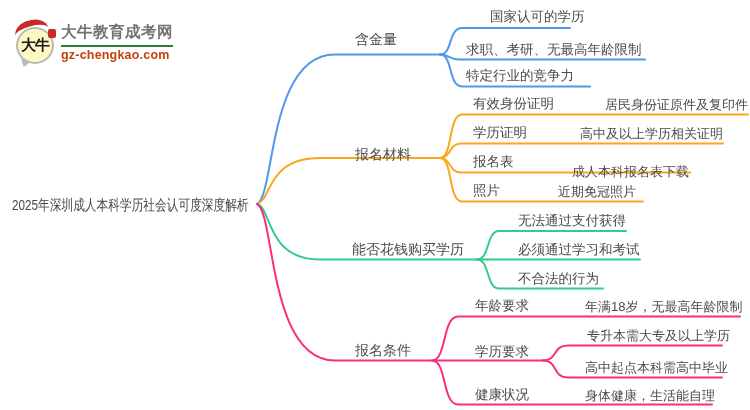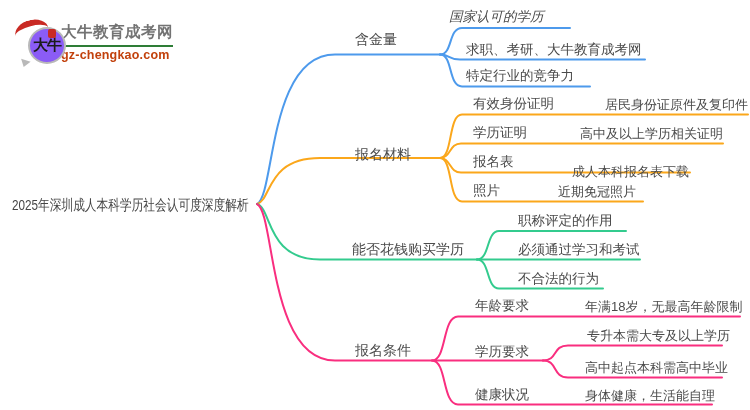--- a/index.html
+++ b/index.html
@@ -19,21 +19,21 @@
     font-size:15px;color:#454545;
     transform:scaleX(0.78);transform-origin:left center;line-height:17px;
   }
   .branch-label{font-size:14px;color:#4c4c4c;}
   .leaf{font-size:13.5px;}
   .subleaf{font-size:13px;}
   
   .logo{position:absolute;left:12px;top:20px;display:flex;z-index:3;align-items:flex-start;}
   .logo-mark{position:relative;width:46px;height:50px;}
   .bubble{
-    position:absolute;left:16px;top:7px;width:34px;height:33px;background:#8b5cf6;
+    position:absolute;left:4px;top:7px;width:34px;height:33px;background:#fef9c3;
     border:2px solid #b9b9b9;border-radius:50%;
     display:flex;align-items:center;justify-content:center;
     font-size:15px;font-weight:bold;color:#1b1b1b;letter-spacing:-1px;
   }
   .hat{
     position:absolute;left:3px;top:0px;width:34px;height:18px;
     border-top:6px solid #c92a24;border-radius:50%;transform:rotate(-14deg);
   }
   .seal{
     position:absolute;right:2px;top:9px;width:8px;height:9px;
@@ -98,36 +98,36 @@
     <div class="logo-text">
       <div class="site-name">大牛教育成考网</div>
       <div class="logo-divider"></div>
       <div class="site-url">gz-chengkao.com</div>
     </div>
   </div>
 
   <div class="node root-title" style="left:12px;top:196px;">2025年深圳成人本科学历社会认可度深度解析</div>
 
   <div class="node branch-label" style="left:355px;top:31px;">含金量</div>
-  <div class="node leaf" style="left:449px;top:9px;font-style:italic;">国家认可的学历</div>
-  <div class="node leaf" style="left:466px;top:42px;">求职、考研、大牛教育成考网</div>
+  <div class="node leaf" style="left:490px;top:9px;">国家认可的学历</div>
+  <div class="node leaf" style="left:466px;top:42px;">求职、考研、无最高年龄限制</div>
   <div class="node leaf" style="left:466px;top:68px;">特定行业的竞争力</div>
 
   <div class="node branch-label" style="left:355px;top:139px;margin-top:7px;">报名材料</div>
   <div class="node subleaf" style="left:605px;top:97px;">居民身份证原件及复印件</div>
   <div class="node leaf" style="left:473px;top:96px;">有效身份证明</div>
   <div class="node leaf" style="left:473px;top:125px;">学历证明</div>
   <div class="node subleaf" style="left:580px;top:126px;">高中及以上学历相关证明</div>
   <div class="node leaf" style="left:473px;top:154px;">报名表</div>
   <div class="node subleaf" style="left:572px;top:164px;">成人本科报名表下载</div>
   <div class="node leaf" style="left:473px;top:183px;">照片</div>
   <div class="node subleaf" style="left:558px;top:184px;">近期免冠照片</div>
 
   <div class="node branch-label" style="left:352px;top:241px;">能否花钱购买学历</div>
-  <div class="node leaf" style="left:518px;top:213px;">职称评定的作用</div>
+  <div class="node leaf" style="left:518px;top:213px;">无法通过支付获得</div>
   <div class="node leaf" style="left:518px;top:242px;">必须通过学习和考试</div>
   <div class="node leaf" style="left:518px;top:271px;">不合法的行为</div>
 
   <div class="node branch-label" style="left:355px;top:342px;">报名条件</div>
   <div class="node leaf" style="left:475px;top:298px;">年龄要求</div>
   <div class="node subleaf" style="left:585px;top:299px;">年满18岁，无最高年龄限制</div>
   <div class="node leaf" style="left:475px;top:344px;">学历要求</div>
   <div class="node subleaf" style="left:585px;top:360px;">高中起点本科需高中毕业</div>
   <div class="node subleaf" style="left:587px;top:328px;">专升本需大专及以上学历</div>
   <div class="node leaf" style="left:475px;top:387px;">健康状况</div>

